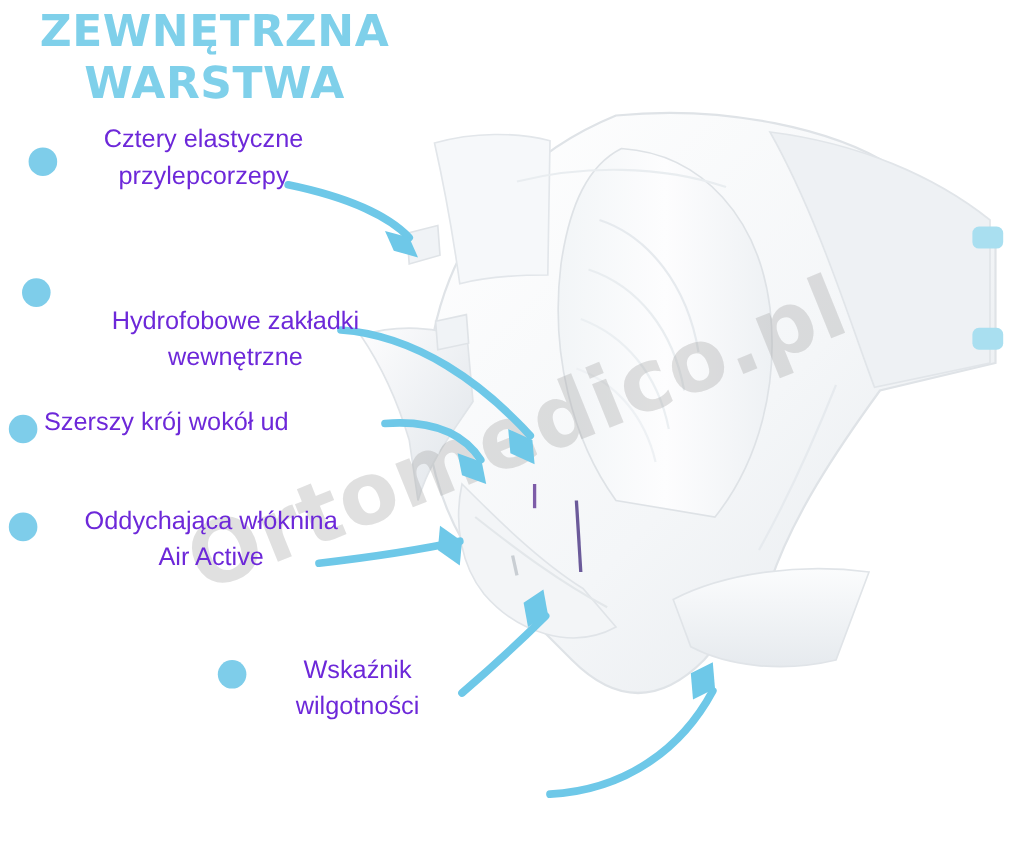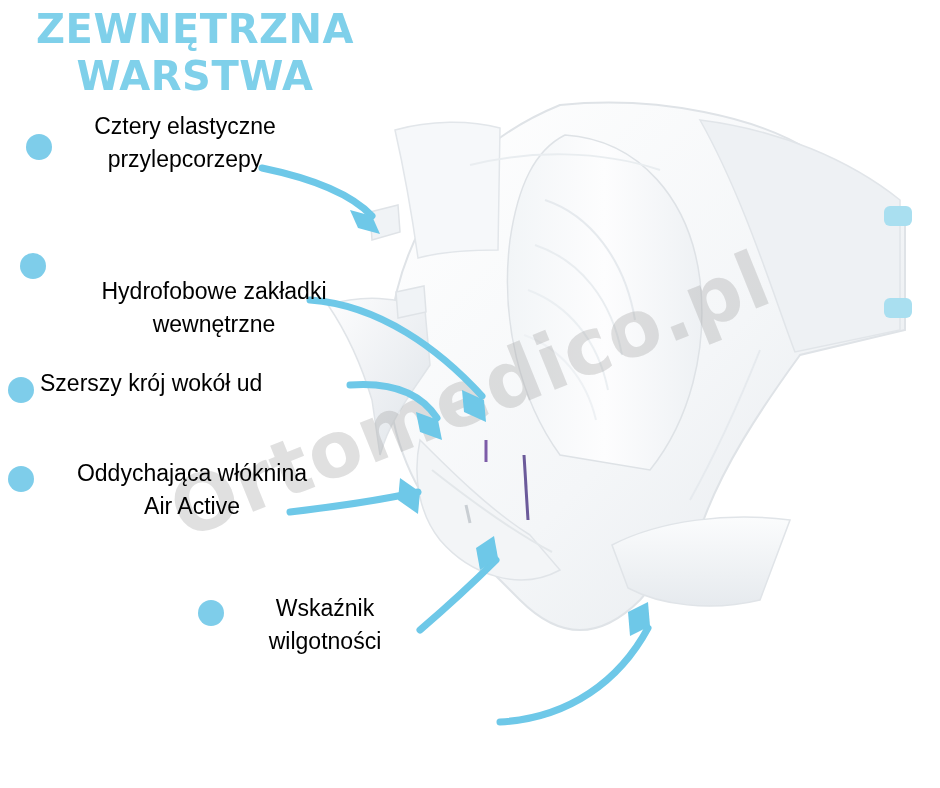--- a/index.html
+++ b/index.html
@@ -29,21 +29,21 @@
     font-size: 40px;
     line-height: 47px;
     letter-spacing: 0.5px;
   }
   .title .l1 { display: block; }
   .title .l2 { display: block; }
 
   
   .callout {
     position: absolute;
-    color: #000000;
+    color: #6d28d9;
     font-size: 23px;
     line-height: 33px;
     font-family: "Liberation Sans", sans-serif;
     white-space: pre-line;
   }
   .bullet {
     position: absolute;
     width: 26px;
     height: 26px;
     border-radius: 50%;

